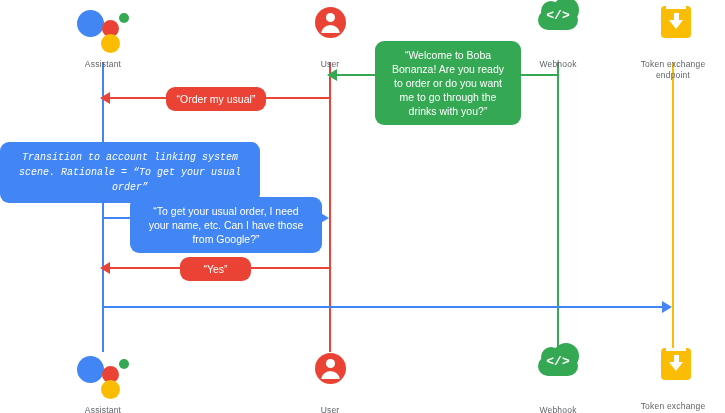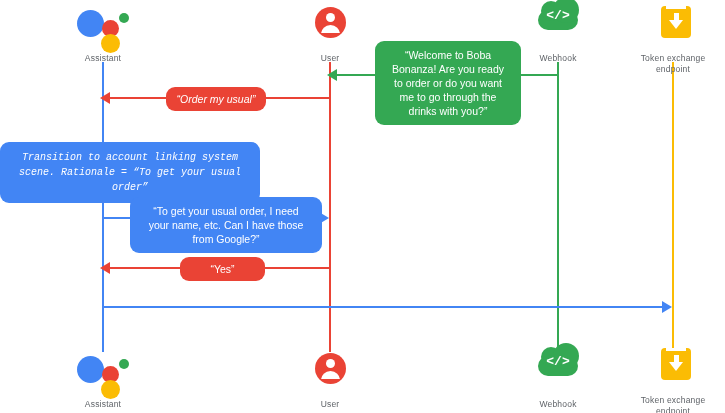--- a/index.html
+++ b/index.html
@@ -34,21 +34,21 @@
   .actor {
     position: absolute;
     width: 130px;
     text-align: center;
   }
   .actor-label {
     font-size: 8.5px;
     color: #5f6368;
     letter-spacing: 0.2px;
     line-height: 11px;
-    margin-top: 3px;
+    margin-top: 9px;
     white-space: pre-line;
   }
   .actor-icon {
     position: relative;
     width: 56px;
     height: 46px;
     margin: 0 auto;
   }
 
   
@@ -228,35 +228,35 @@
 
   <div class="arrow-line" style="left:336px; top:74px; width:222px; background:#34a853;"></div>
   <div class="arrow-head ah-left" style="left:327px; top:69px; border-right-color:#34a853;"></div>
   <div class="msg msg-chat bg-green" style="left:375px; top:41px; width:146px;">“Welcome to Boba Bonanza!
 Are you ready to order or do
 you want me to go through
 the drinks with you?”</div>
 
   <div class="arrow-line" style="left:110px; top:97px; width:220px; background:#ea4335;"></div>
   <div class="arrow-head ah-left" style="left:100px; top:92px; border-right-color:#ea4335;"></div>
-  <div class="msg msg-chat bg-red" style="left:166px; top:87px; width:100px; padding:5px 10px;font-style:italic;">“Order my usual”</div>
+  <div class="msg msg-chat bg-red" style="left:166px; top:87px; width:100px; padding:5px 10px;">“Order my usual”</div>
 
   <div class="arrow-line" style="left:0px; top:170px; width:260px; background:#4285f4;"></div>
   <div class="msg msg-mono bg-blue" style="left:0px; top:130px; width:260px;margin-top:12px;">Transition to account linking system scene.
 Rationale = “To get your usual order”</div>
 
   <div class="arrow-line" style="left:104px; top:217px; width:215px; background:#4285f4;"></div>
   <div class="arrow-head ah-right" style="left:319px; top:212px; border-left-color:#4285f4;"></div>
   <div class="msg msg-chat bg-blue" style="left:130px; top:197px; width:192px;">“To get your usual order,
 I need your name, etc.
 Can I have those from Google?”</div>
 
   <div class="arrow-line" style="left:110px; top:267px; width:220px; background:#ea4335;"></div>
   <div class="arrow-head ah-left" style="left:100px; top:262px; border-right-color:#ea4335;"></div>
-  <div class="msg msg-chat bg-red" style="left:180px; top:257px; width:85px; padding:5px 10px;">“Yes”</div>
+  <div class="msg msg-chat bg-red" style="left:180px; top:257px; width:71px; padding:5px 10px;">“Yes”</div>
 
   <div class="arrow-line" style="left:104px; top:306px; width:564px; background:#4285f4;"></div>
   <div class="arrow-head ah-right" style="left:662px; top:301px; border-left-color:#4285f4;"></div>
 
   <div class="actor" style="left:38px; top:350px;">
     <div class="actor-icon">
       <span class="dot dot-blue"></span>
       <span class="dot dot-red"></span>
       <span class="dot dot-green"></span>
       <span class="dot dot-yellow"></span>

